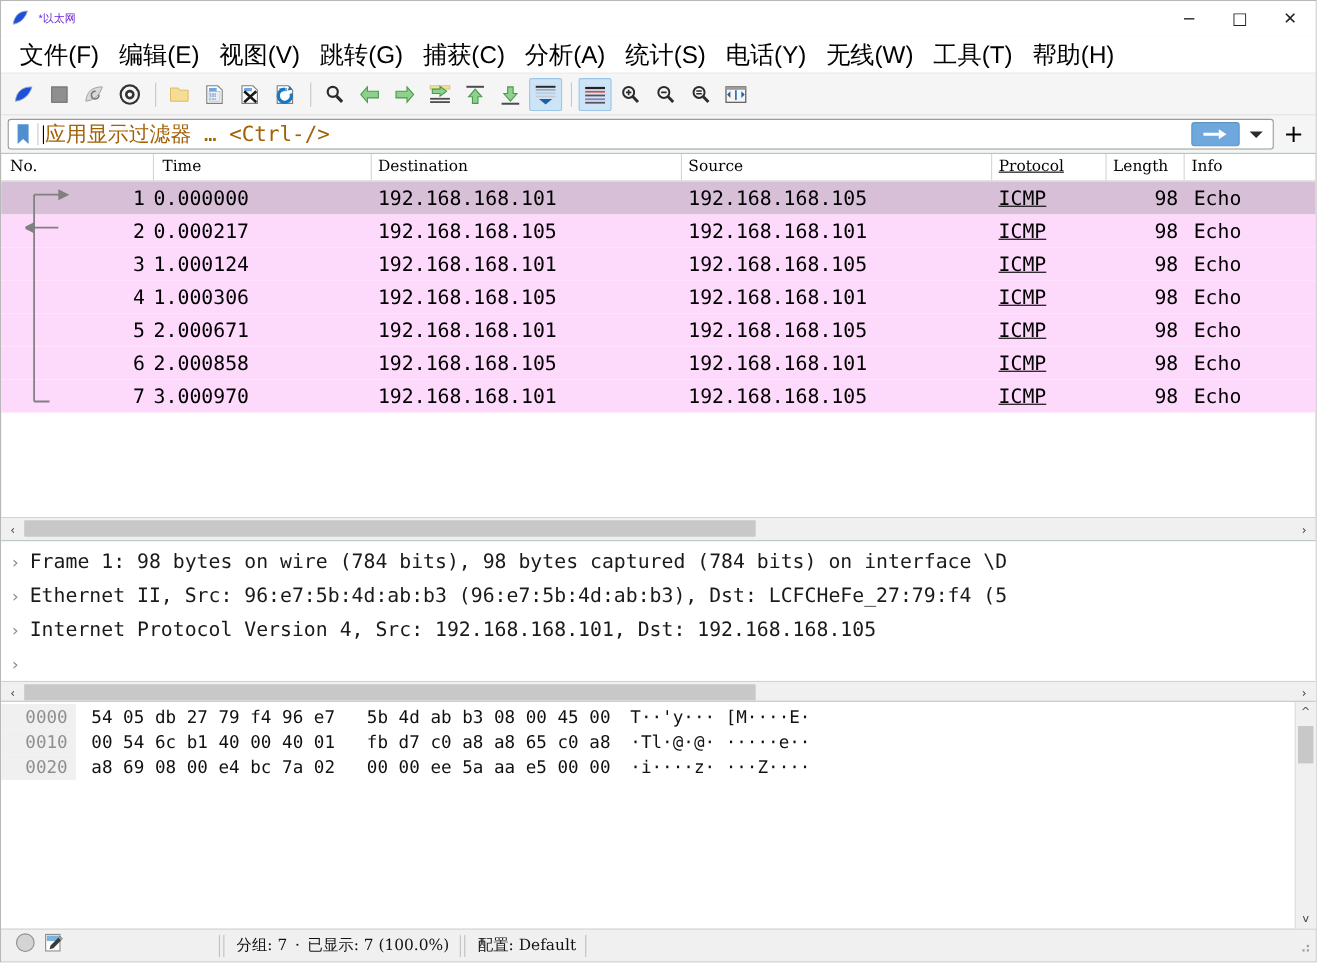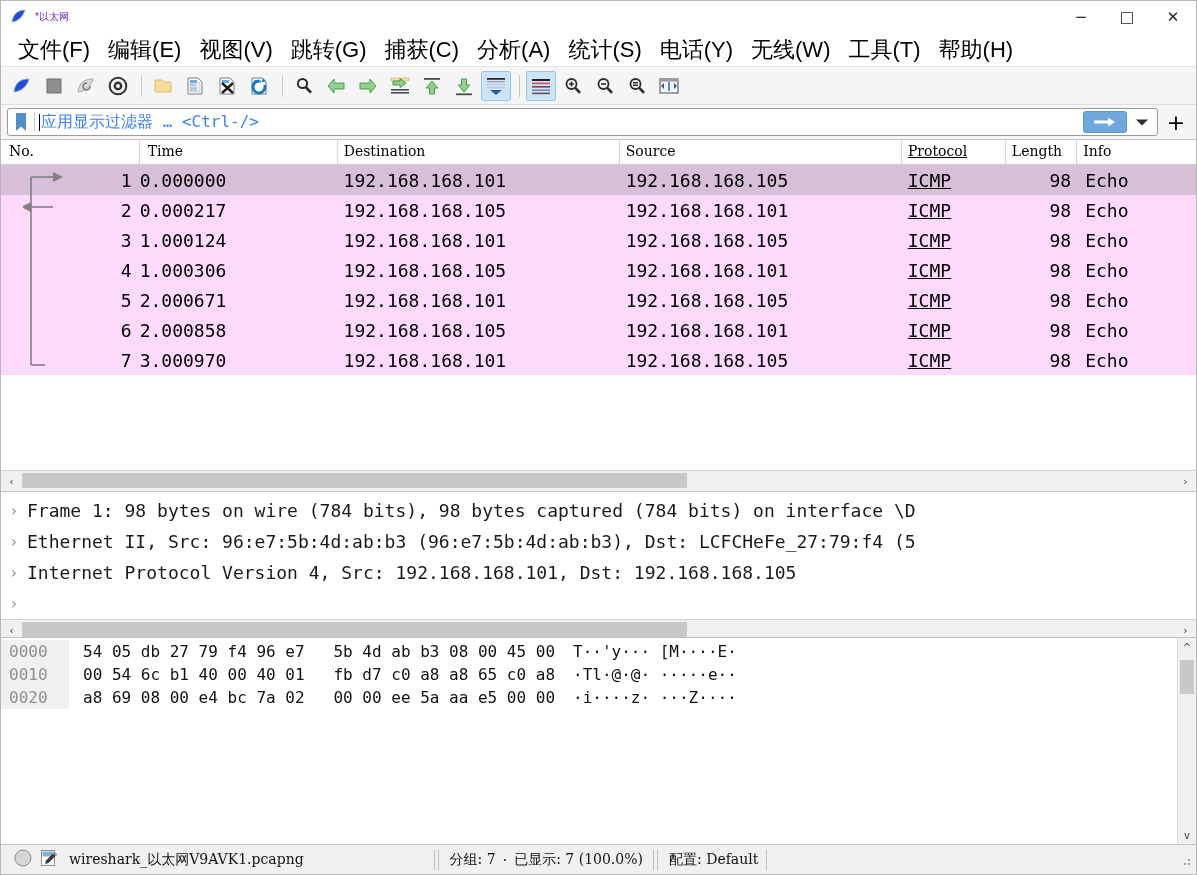--- a/index.html
+++ b/index.html
@@ -100,22 +100,22 @@
     display: flex;
     align-items: center;
     padding: 0 2px 0 3px;
   }
   .bookmark-ic { width: 20px; height: 22px; display:block; }
   .filter-divider { width:1px; height:20px; background:#c9c9c9; margin:0 4px 0 3px;}
   .filter-caret { width: 1px; background: #000; height: 17px; margin-right: 1px; }
   .filter-ph {
     flex: 1 1 auto;
     font-family: "DejaVu Sans Mono", monospace;
-    font-size: 16px;
-    color: #3b82f6;
+    font-size: 19px;
+    color: #a16207;
     white-space: nowrap;
     overflow: hidden;
   }
   .filter-ph .cjk { font-family: "DejaVu Sans", sans-serif; }
   .apply-btn {
     width: 44px; height: 22px;
     background: #6fa8dc;
     border: 1px solid #5b93c5;
     border-radius: 3px;
     display: flex; align-items: center; justify-content: center;
@@ -254,21 +254,21 @@
     font-size: 16px;
     color: #111;
     white-space: pre;
   }
   .h-off {
     width: 68px;
     color: #8f8f8f;
     background: #f0f0f0;
     height: 23px;
     line-height: 23px;
-    padding-left: 8px;
+    padding-left: 22px;
   }
   .h-hex { padding-left: 14px; letter-spacing: 0px; }
   .h-asc { padding-left: 18px; }
   .vscroll {
     width: 19px;
     background: #f0f0f0;
     border-left: 1px solid #dcdcdc;
     display: flex;
     flex-direction: column;
     align-items: center;
@@ -671,21 +671,20 @@
       </svg>
     </span>
     <span style="margin-right:10px;">
       <svg width="20" height="20" viewBox="0 0 20 20">
         <rect x="2.5" y="2.5" width="13" height="15" fill="#ffffff" stroke="#8d8d8d" stroke-width="1"></rect>
         <rect x="3.5" y="3.5" width="11" height="5" fill="#79b3e0"></rect>
         <path d="M6 16 L7 12.5 L15.5 4 L18 6.5 L9.5 15 Z" fill="#3a3a3a"></path>
         <path d="M15.6 4.1 L18 6.5 L16.4 8 L14 5.6 Z" fill="#9e9e9e"></path>
       </svg>
     </span>
-    <span class="st-text">wireshark_以太网V9AVK1.pcapng</span>
     <span class="st-dblsep" style="margin-left:130px;">
         <i></i>
         <i></i>
       </span>
     <span class="st-text">分组: 7</span>
     <span class="st-text" style="margin:0 7px;">·</span>
     <span class="st-text">已显示: 7 (100.0%)</span>
     <span class="st-dblsep" style="margin-left:10px;">
         <i></i>
         <i></i>

